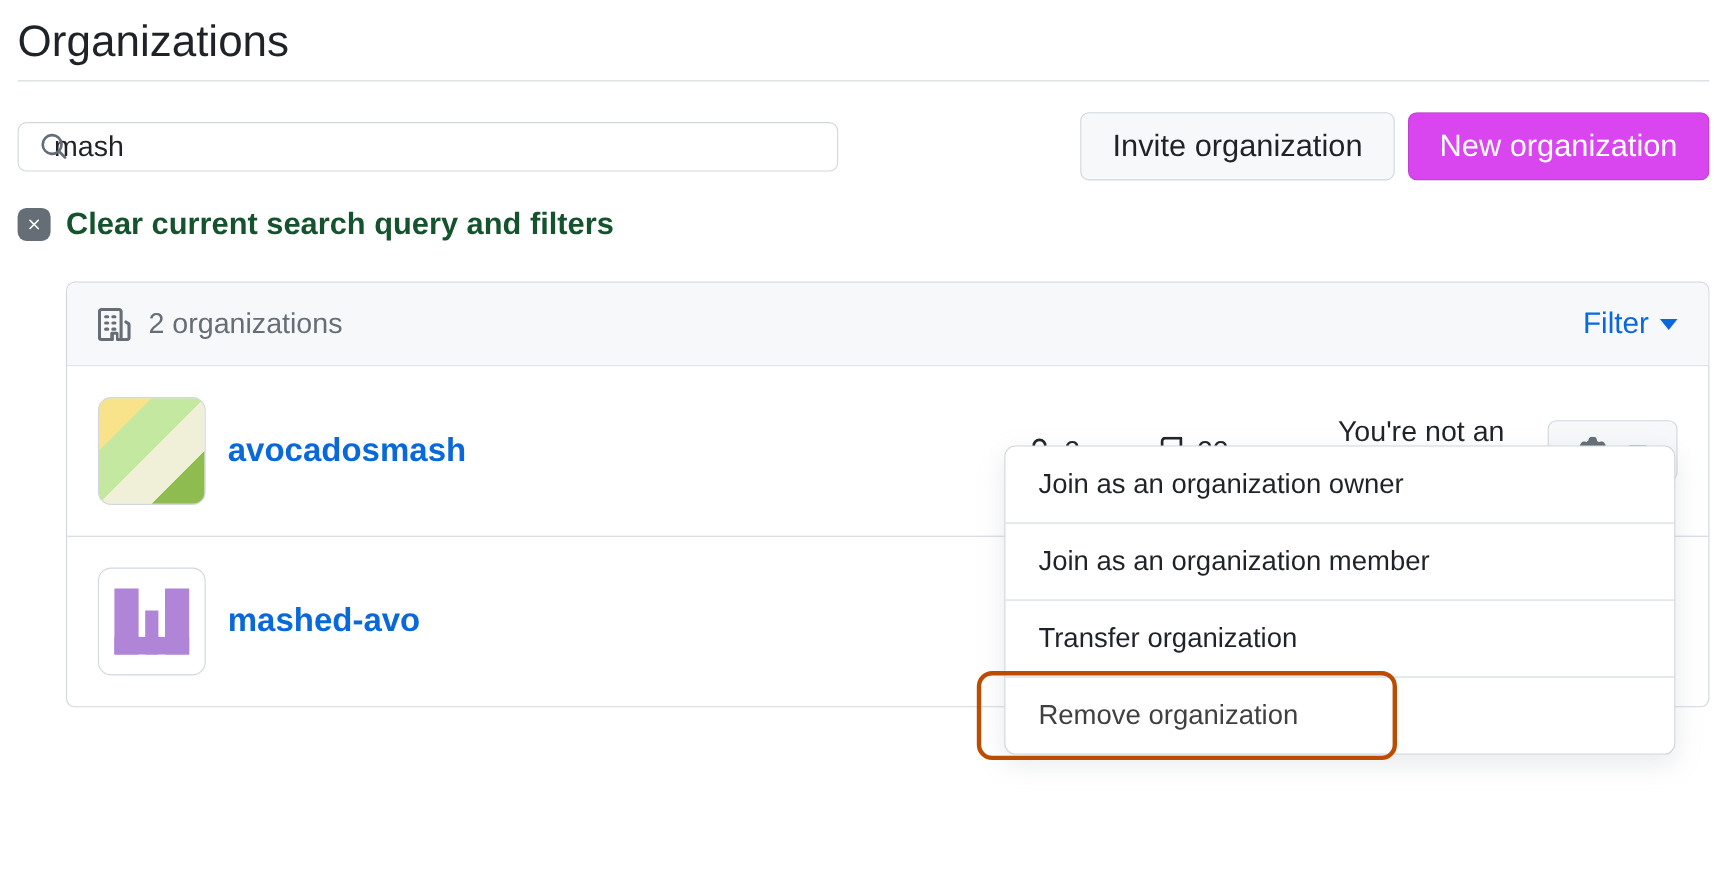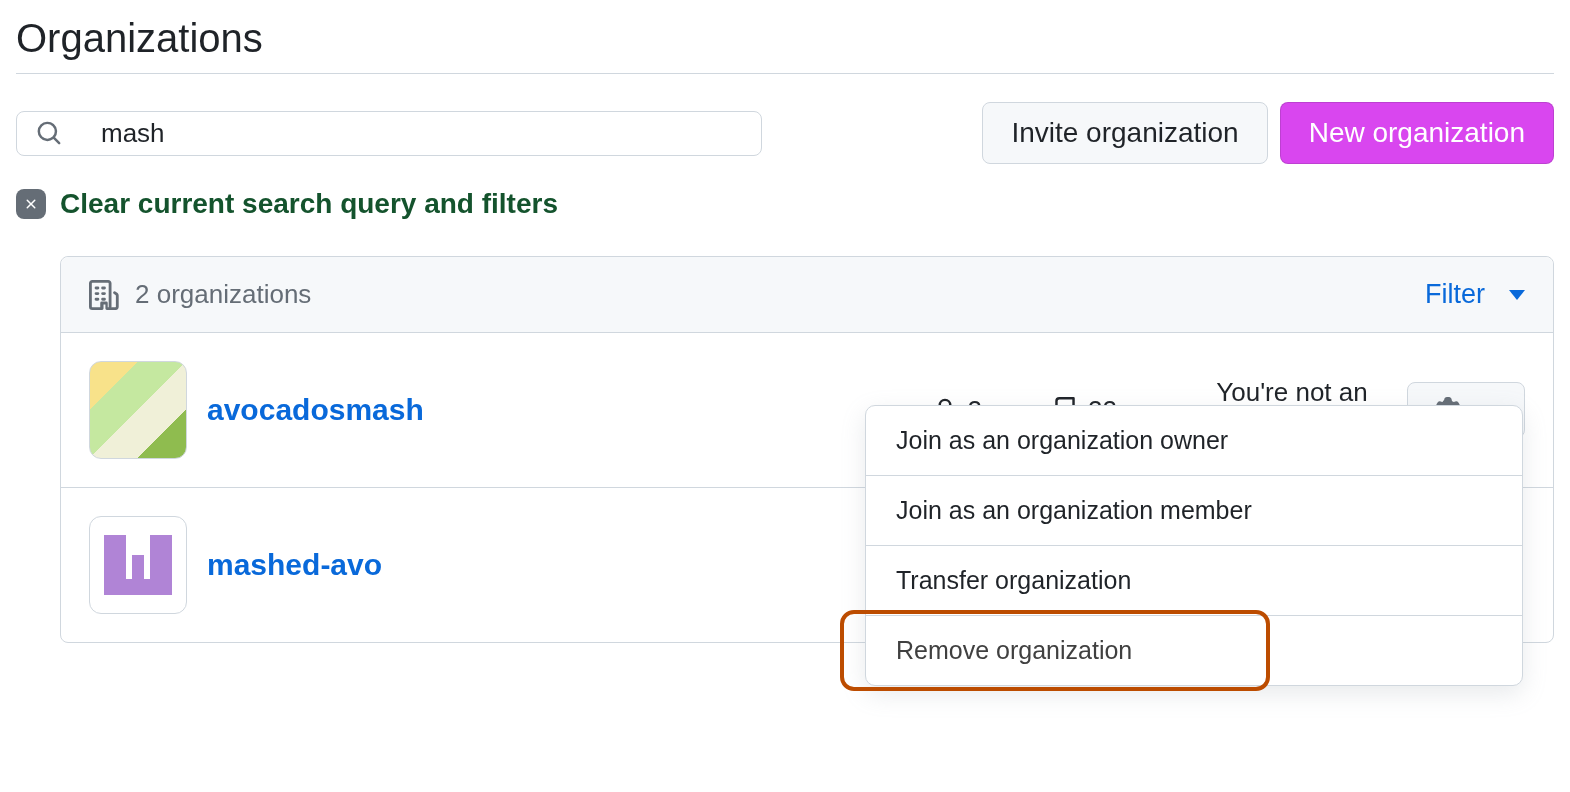--- a/index.html
+++ b/index.html
@@ -30,21 +30,21 @@
   }
   .search-wrap {
     position: relative;
     width: 746px;
   }
   .search-input {
     width: 100%;
     height: 45px;
     border: 1px solid #d0d7de;
     border-radius: 8px;
-    padding: 0 16px 0 84px;
+    padding: 0 16px 0 32px;
     font-size: 26px;
     color: #1f2328;
     background: #ffffff;
   }
   .search-icon {
     position: absolute;
     left: 20px; top: 50%;
     transform: translateY(-50%);
     color: #656d76;
   }
@@ -104,21 +104,21 @@
   }
   .org-icon { color: #656d76; margin-right: 16px; }
   .table-header-label {
     font-size: 26px;
     color: #656d76;
   }
   .filter-btn {
     margin-left: auto;
     display: inline-flex;
     align-items: center;
-    gap: 24px;
+    gap: 10px;
     color: #0969da;
     font-size: 27px;
     cursor: pointer;
     justify-content: center;
   }
   .filter-btn .caret {
     width: 0; height: 0;
     border-left: 8px solid transparent;
     border-right: 8px solid transparent;
     border-top: 10px solid #0969da;
@@ -207,21 +207,21 @@
   .gear-btn .caret {
     width:0;height:0;
     border-left:8px solid transparent;
     border-right:8px solid transparent;
     border-top:10px solid #656d76;
   }
   .dropdown {
     position: absolute;
     right: 30px;
     top: 72px;
-    width: 658px;
+    width: 610px;
     background: #ffffff;
     border: 1px solid #d0d7de;
     border-radius: 10px;
     box-shadow: 0 8px 24px rgba(140,149,159,0.2);
     z-index: 100;
   }
   .dropdown-item {
     padding: 20px 30px;
     font-size: 25px;
     color: #1f2328;

